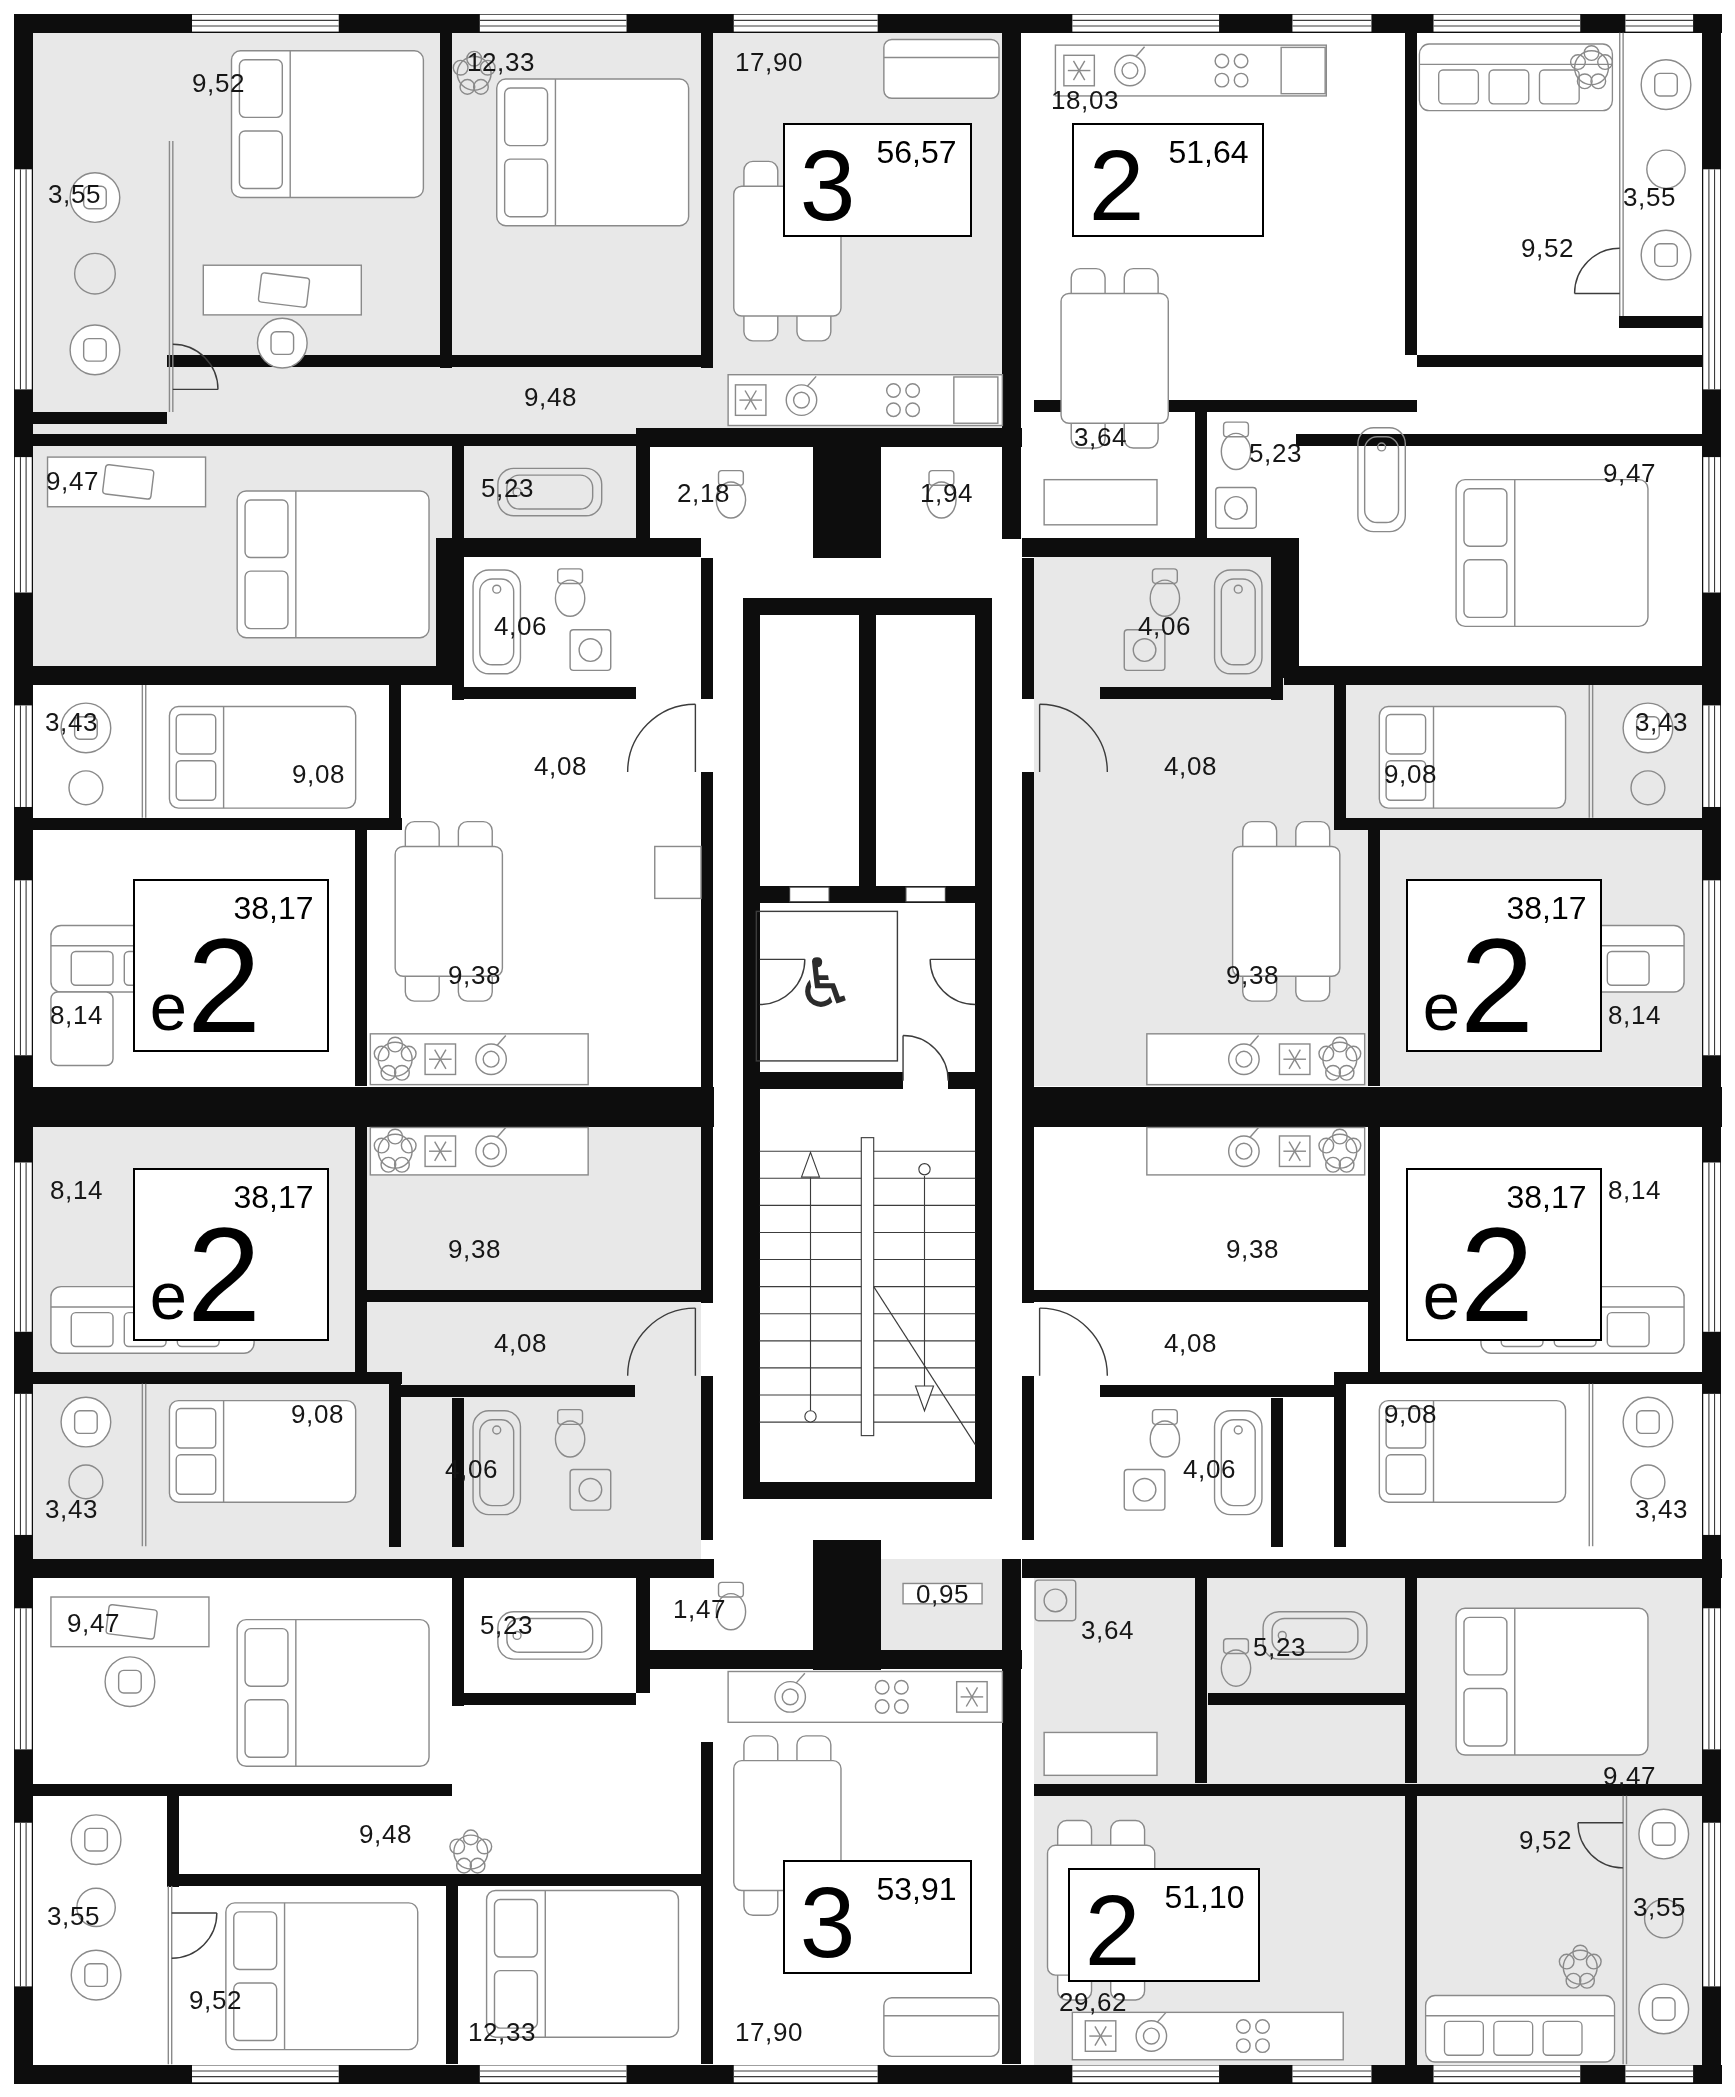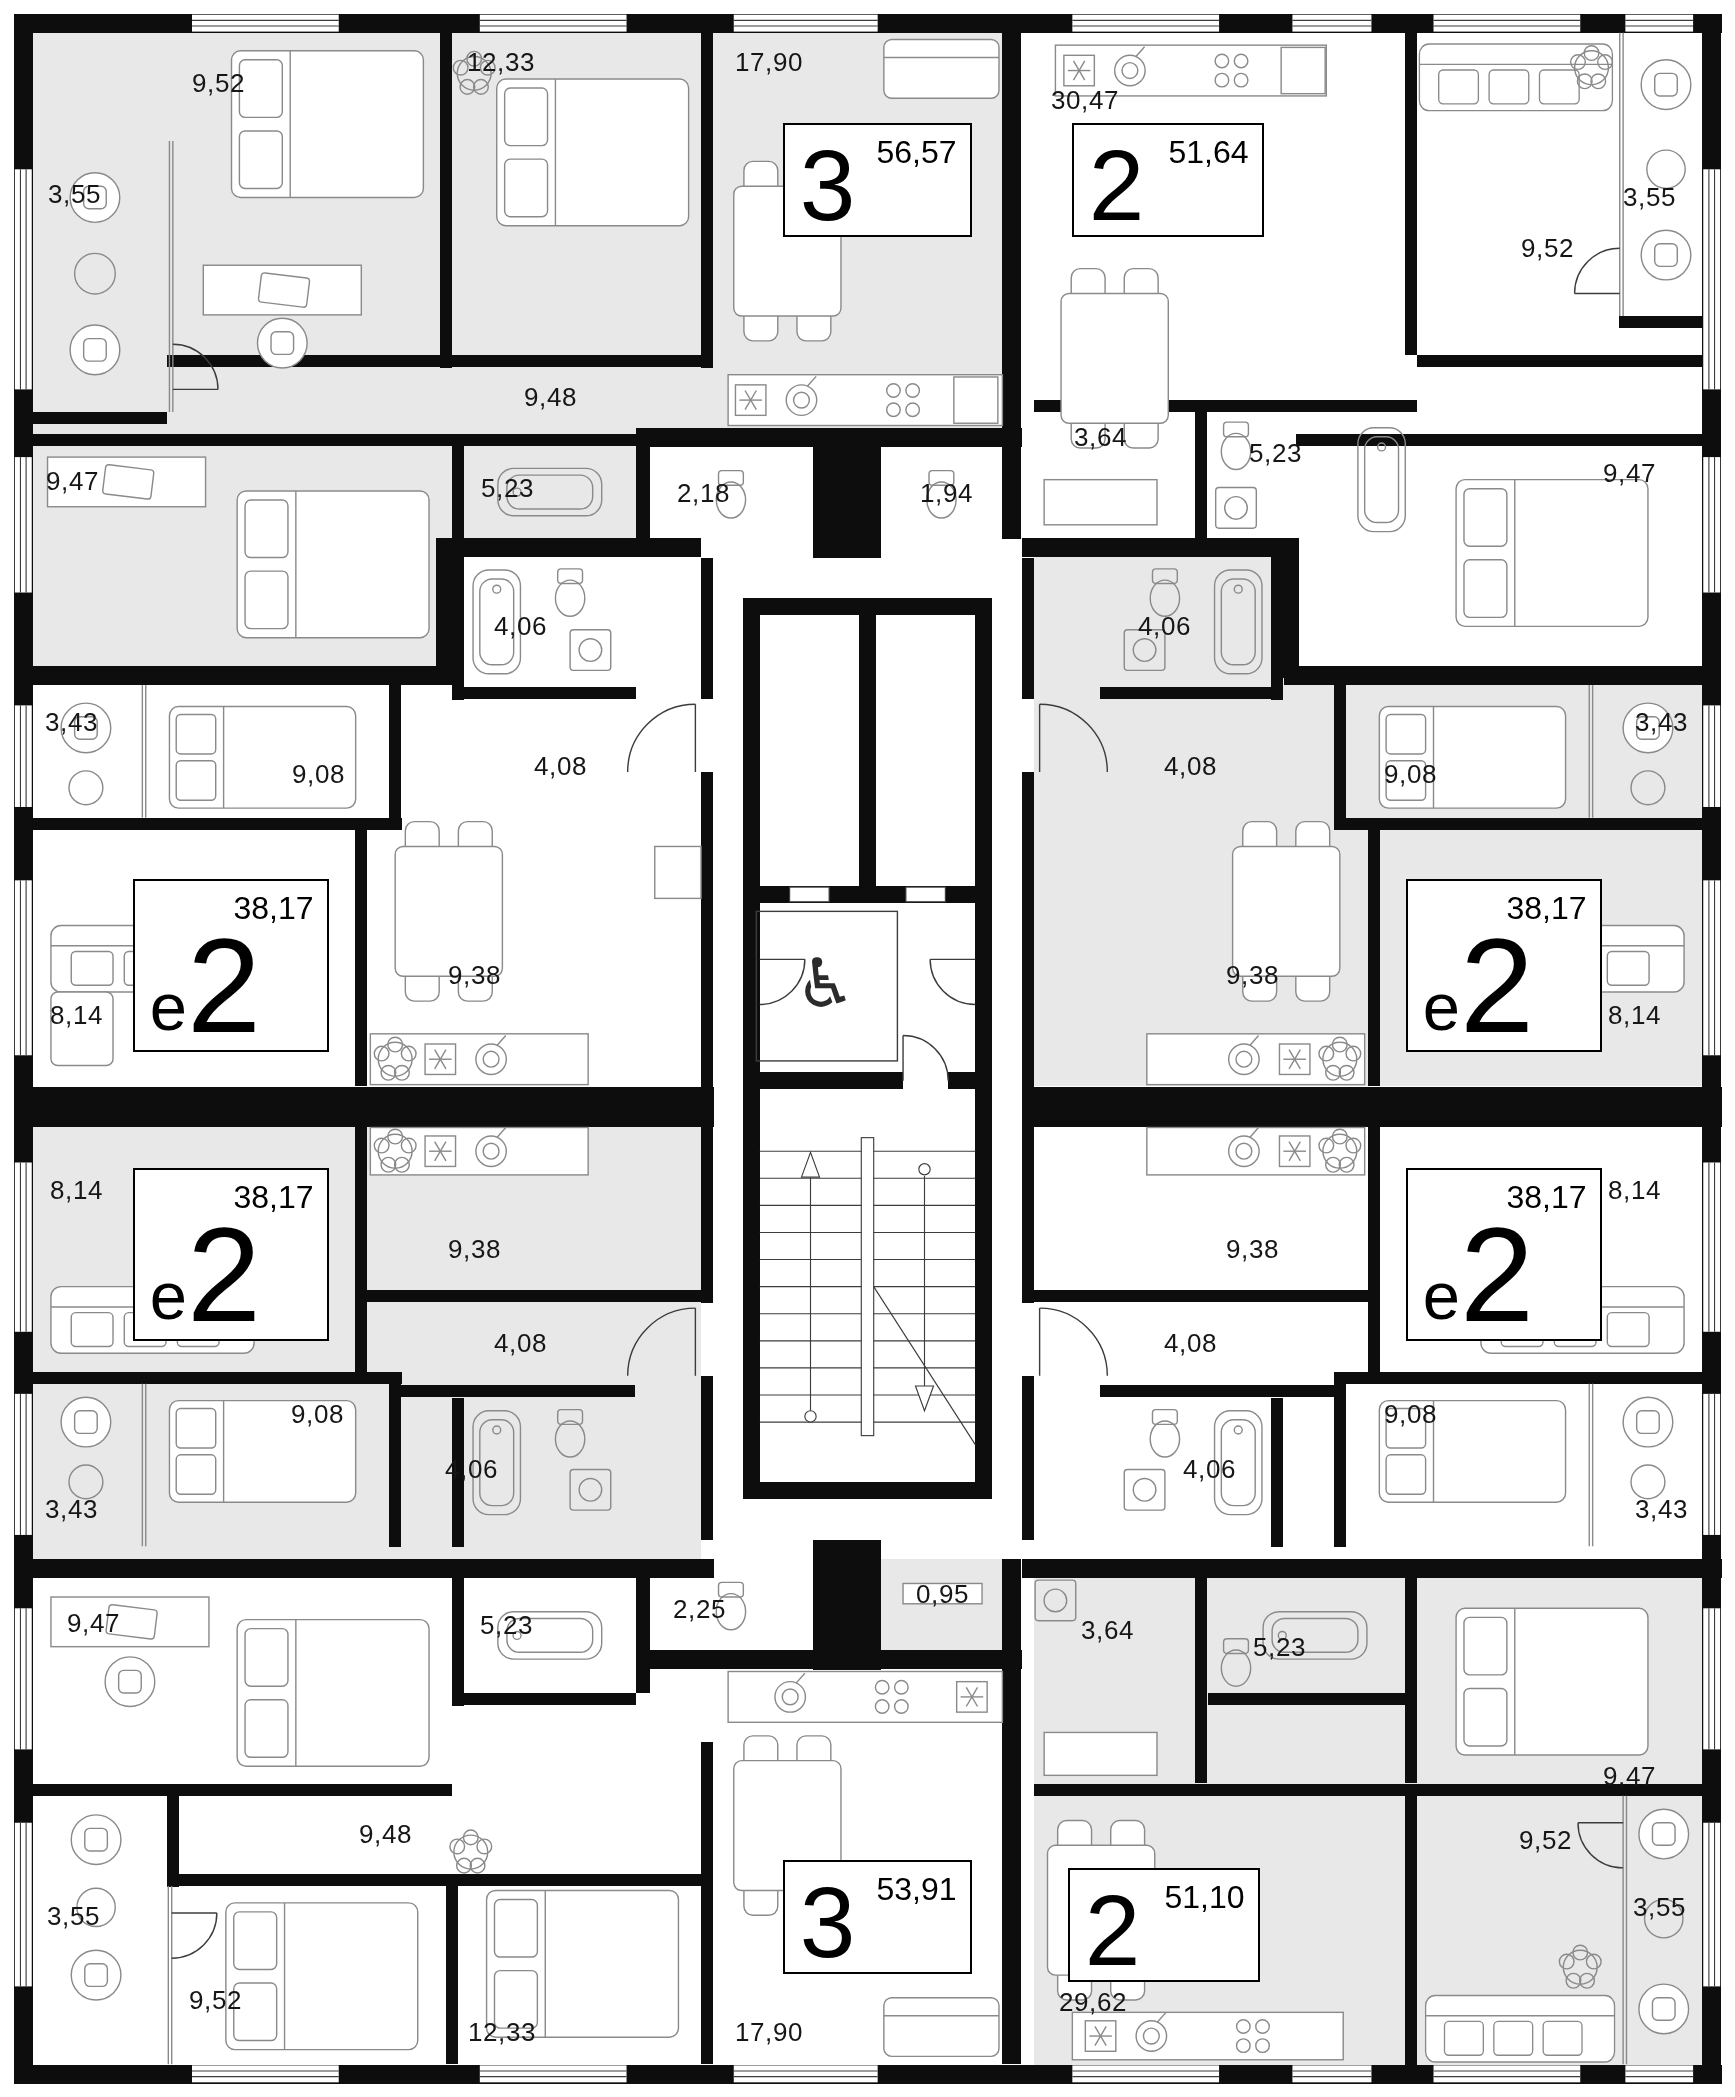--- a/index.html
+++ b/index.html
@@ -505,21 +505,21 @@
 
   <div class="rlabel" style="left:192px;top:68px">9,52</div>
   <div class="rlabel" style="left:48px;top:179px">3,55</div>
   <div class="rlabel" style="left:467px;top:47px">12,33</div>
   <div class="rlabel" style="left:735px;top:47px">17,90</div>
   <div class="rlabel" style="left:524px;top:382px">9,48</div>
   <div class="rlabel" style="left:46px;top:466px">9,47</div>
   <div class="rlabel" style="left:481px;top:473px">5,23</div>
   <div class="rlabel" style="left:677px;top:478px">2,18</div>
 
-  <div class="rlabel" style="left:1051px;top:85px">30,47</div>
+  <div class="rlabel" style="left:1051px;top:85px">18,03</div>
   <div class="rlabel" style="left:1521px;top:233px">9,52</div>
   <div class="rlabel" style="left:1623px;top:182px">3,55</div>
   <div class="rlabel" style="left:1603px;top:458px">9,47</div>
   <div class="rlabel" style="left:1074px;top:422px">3,64</div>
   <div class="rlabel" style="left:1249px;top:438px">5,23</div>
   <div class="rlabel" style="left:920px;top:478px">1,94</div>
 
   <div class="rlabel" style="left:45px;top:707px">3,43</div>
   <div class="rlabel" style="left:292px;top:759px">9,08</div>
   <div class="rlabel" style="left:494px;top:611px">4,06</div>
@@ -544,21 +544,21 @@
   <div class="rlabel" style="left:1635px;top:1494px">3,43</div>
   <div class="rlabel" style="left:1384px;top:1399px">9,08</div>
   <div class="rlabel" style="left:1183px;top:1454px">4,06</div>
   <div class="rlabel" style="left:1164px;top:1328px">4,08</div>
   <div class="rlabel" style="left:1608px;top:1175px">8,14</div>
   <div class="rlabel" style="left:1226px;top:1234px">9,38</div>
 
   <div class="rlabel" style="left:67px;top:1608px">9,47</div>
   <div class="rlabel" style="left:480px;top:1610px">5,23</div>
   <div class="rlabel" style="left:359px;top:1819px">9,48</div>
-  <div class="rlabel" style="left:673px;top:1594px">2,25</div>
+  <div class="rlabel" style="left:673px;top:1594px">1,47</div>
   <div class="rlabel" style="left:47px;top:1901px">3,55</div>
   <div class="rlabel" style="left:189px;top:1985px">9,52</div>
   <div class="rlabel" style="left:468px;top:2017px">12,33</div>
   <div class="rlabel" style="left:735px;top:2017px">17,90</div>
 
   <div class="rlabel" style="left:916px;top:1579px">0,95</div>
   <div class="rlabel" style="left:1081px;top:1615px">3,64</div>
   <div class="rlabel" style="left:1253px;top:1632px">5,23</div>
   <div class="rlabel" style="left:1603px;top:1761px">9,47</div>
   <div class="rlabel" style="left:1519px;top:1825px">9,52</div>

